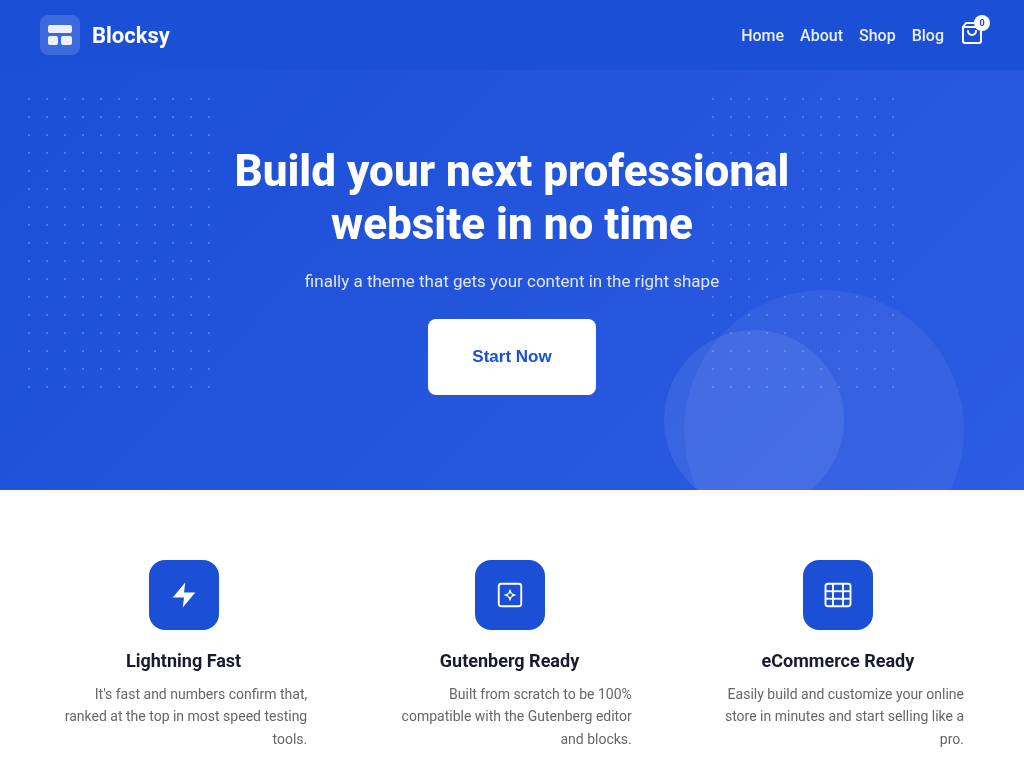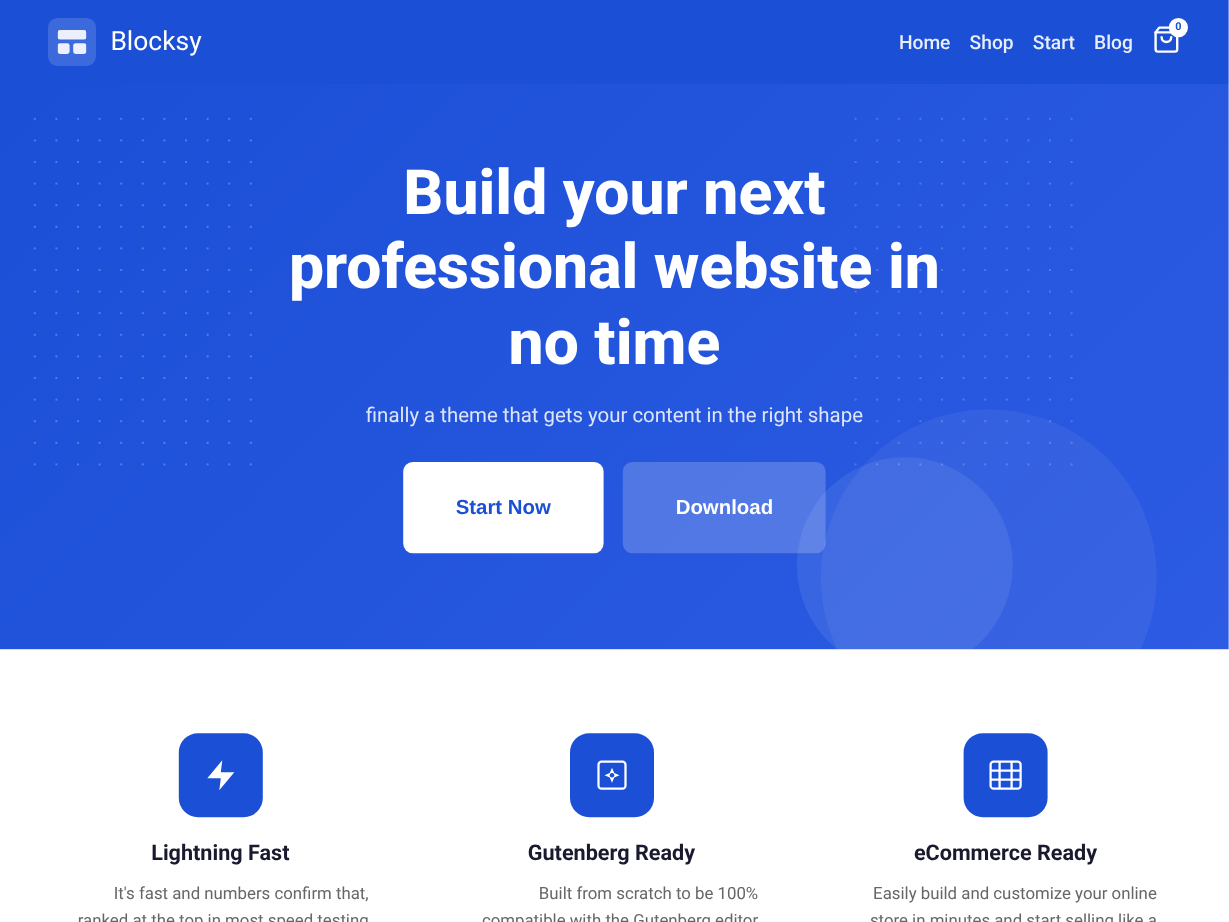--- a/index.html
+++ b/index.html
@@ -24,21 +24,21 @@
       height: 40px;
       background: rgba(255,255,255,0.15);
       border-radius: 8px;
       display: flex;
       align-items: center;
       justify-content: center;
     }
     .logo-name {
       color: #fff;
       font-size: 22px;
-      font-weight: 400;
+      font-weight: 700;
     }
     .nav {
       display: flex;
       align-items: center;
       gap: 16px;
     }
     .nav-link {
       color: rgba(255,255,255,0.9);
       font-size: 16px;
       font-weight: 500;
@@ -117,21 +117,21 @@
     .circle-deco-2 {
       width: 180px;
       height: 180px;
       bottom: -20px;
       right: 180px;
       background: rgba(255,255,255,0.08);
     }
 
     .hero-title {
       color: #fff;
-      font-size: 52px;
+      font-size: 44px;
       font-weight: 800;
       line-height: 1.2;
       max-width: 600px;
       margin-bottom: 20px;
       position: relative;
       z-index: 1;
     }
     .hero-subtitle {
       color: rgba(255,255,255,0.85);
       font-size: 17px;
@@ -213,22 +213,22 @@
       <svg width="24" height="20" viewBox="0 0 24 20" fill="none">
         <rect x="0" y="0" width="24" height="8" rx="2" fill="white" opacity="0.9"></rect>
         <rect x="0" y="11" width="10" height="9" rx="2" fill="white" opacity="0.9"></rect>
         <rect x="13" y="11" width="11" height="9" rx="2" fill="white" opacity="0.9"></rect>
       </svg>
     </div>
     <span class="logo-name">Blocksy</span>
   </div>
   <nav class="nav">
     <a class="nav-link">Home</a>
+    <a class="nav-link">About</a>
     <a class="nav-link">Shop</a>
-    <a class="nav-link">Start</a>
     <a class="nav-link">Blog</a>
     <div class="cart-icon">
       <svg width="24" height="24" viewBox="0 0 24 24" fill="none">
         <path d="M6 2L3 6v14a2 2 0 002 2h14a2 2 0 002-2V6l-3-4z" stroke="white" stroke-width="2" stroke-linecap="round" stroke-linejoin="round"></path>
         <line x1="3" y1="6" x2="21" y2="6" stroke="white" stroke-width="2" stroke-linecap="round"></line>
         <path d="M16 10a4 4 0 01-8 0" stroke="white" stroke-width="2" stroke-linecap="round" stroke-linejoin="round"></path>
       </svg>
       <div class="cart-badge">0</div>
     </div>
   </nav>
@@ -237,21 +237,20 @@
 <section class="hero">
   <div class="dot-grid"></div>
   <div class="dot-grid-right"></div>
   <div class="circle-deco circle-deco-1"></div>
   <div class="circle-deco circle-deco-2"></div>
 
   <h1 class="hero-title">Build your next professional website in no time</h1>
   <p class="hero-subtitle">finally a theme that gets your content in the right shape</p>
   <div class="hero-buttons">
     <button class="btn-start">Start Now</button>
-    <button class="btn-download">Download</button>
   </div>
 </section>
 
 <section class="features">
   <div class="feature-item">
     <div class="feature-icon-wrap">
       <svg width="30" height="30" viewBox="0 0 24 24" fill="none">
         <polygon points="13,2 3,14 12,14 11,22 21,10 12,10 13,2" fill="white"></polygon>
       </svg>
     </div>

